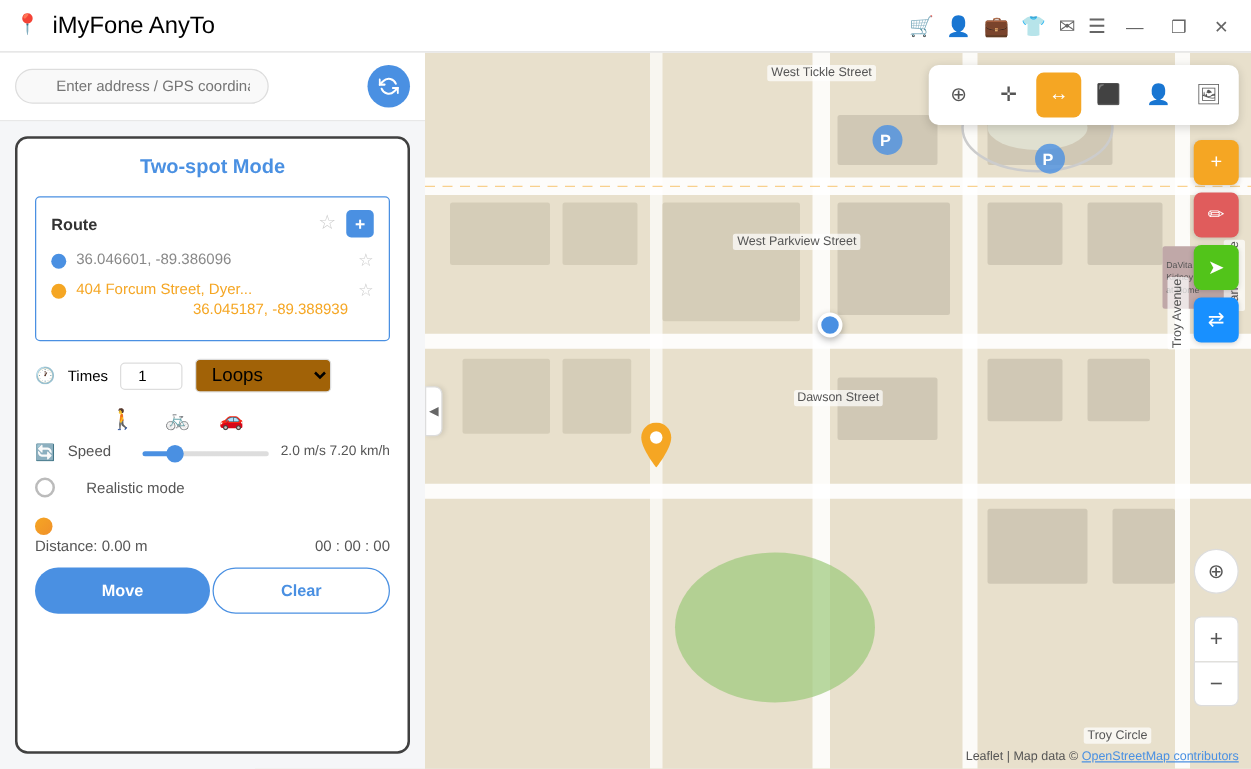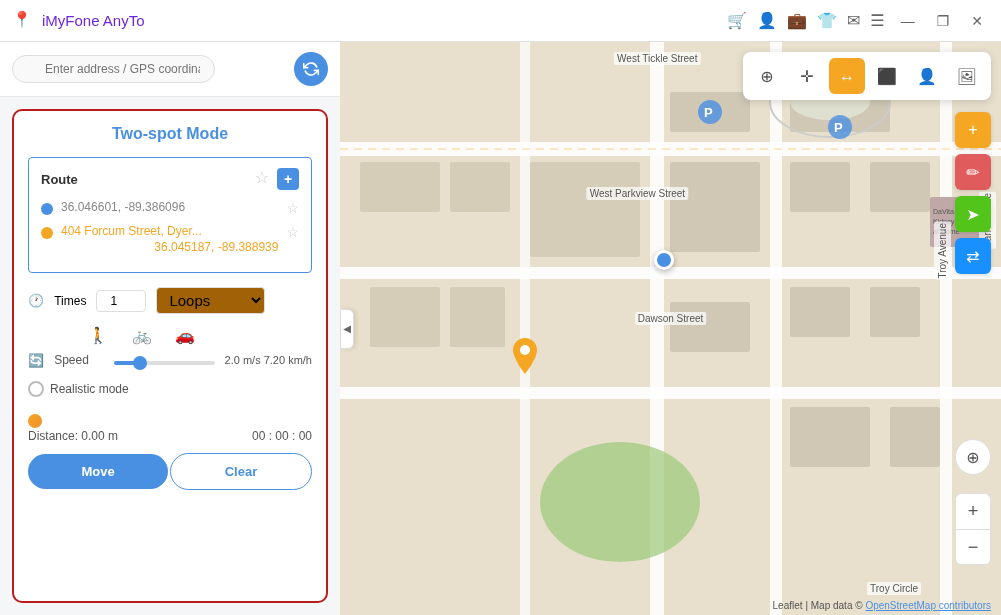--- a/index.html
+++ b/index.html
@@ -6,21 +6,21 @@
     body { width: 1001px; height: 615px; overflow: hidden; font-family: -apple-system, BlinkMacSystemFont, 'Segoe UI', sans-serif; background: #f0f0f0; }
 
     
     .title-bar {
       display: flex; align-items: center; justify-content: space-between;
       background: #fff; height: 42px; padding: 0 12px;
       border-bottom: 1px solid #e0e0e0; position: relative; z-index: 10;
     }
     .title-bar-left { display: flex; align-items: center; gap: 8px; }
     .app-logo { width: 22px; height: 22px; }
-    .app-title { font-size: 15px; font-weight: 500; color: #6d28d9; text-align: center; }
+    .app-title { font-size: 19px; font-weight: 500; color: #000000; text-align: center; }
     .title-bar-right { display: flex; align-items: center; gap: 10px; }
     .title-icon { font-size: 16px; cursor: pointer; color: #666; }
     .win-btn { font-size: 14px; color: #666; cursor: pointer; padding: 2px 6px; }
 
     
     .main { display: flex; height: calc(615px - 42px); position: relative; }
 
     
     .left-panel {
       width: 340px; min-width: 340px; background: #f5f6f8;
@@ -46,21 +46,21 @@
     .refresh-btn {
       width: 34px; height: 34px; background: #4a90e2; border-radius: 50%;
       display: flex; align-items: center; justify-content: center;
       cursor: pointer; flex-shrink: 0;
     }
     .refresh-btn svg { width: 16px; height: 16px; }
 
     
     .mode-panel {
       margin: 12px; background: #fff; border-radius: 10px;
-      border: 2px solid #b91c1c; padding: 14px; flex: 1;
+      border: 2px solid #404040; padding: 14px; flex: 1;
     }
     .mode-title {
       text-align: center; font-size: 16px; font-weight: 600;
       color: #4a90e2; margin-bottom: 14px;
     }
 
     
     .route-box {
       border: 1.5px solid #4a90e2; border-radius: 4px; padding: 10px 12px;
       margin-bottom: 14px;
@@ -119,35 +119,35 @@
       background: linear-gradient(to right, #4a90e2 30%, #ddd 30%);
       border-radius: 2px; outline: none;
     }
     .speed-slider::-webkit-slider-thumb {
       -webkit-appearance: none; width: 14px; height: 14px;
       border-radius: 50%; background: #4a90e2; cursor: pointer;
     }
     .speed-val { font-size: 11px; color: #555; white-space: nowrap; }
 
     
-    .realistic-row { display: flex; align-items: center; gap: 6px; margin-bottom: 14px; }
+    .realistic-row { display: flex; align-items: center; gap: 25px; margin-bottom: 14px; }
     .radio-circle {
       width: 16px; height: 16px; border-radius: 50%; border: 2px solid #bbb;
       display: flex; align-items: center; justify-content: center; cursor: pointer; flex-shrink: 0;
     }
     .realistic-lbl { font-size: 12px; color: #555; }
 
     
     .distance-section { margin-bottom: 10px; }
     .dist-row { display: flex; align-items: flex-end; justify-content: space-between; }
     .dist-text { font-size: 12px; color: #555; }
     .time-text { font-size: 12px; color: #555; }
 
     
-    .btn-row { display: flex; gap: 2px; margin-top: 8px; align-items: center; }
+    .btn-row { display: flex; gap: 2px; margin-top: 8px; }
     .btn-move {
       flex: 1; background: #4a90e2; color: #fff; border: none;
       border-radius: 20px; padding: 10px; font-size: 13px; font-weight: 600;
       cursor: pointer;
     }
     .btn-clear {
       flex: 1; background: #fff; color: #4a90e2; border: 1.5px solid #4a90e2;
       border-radius: 20px; padding: 10px; font-size: 13px; font-weight: 600;
       cursor: pointer;
     }

